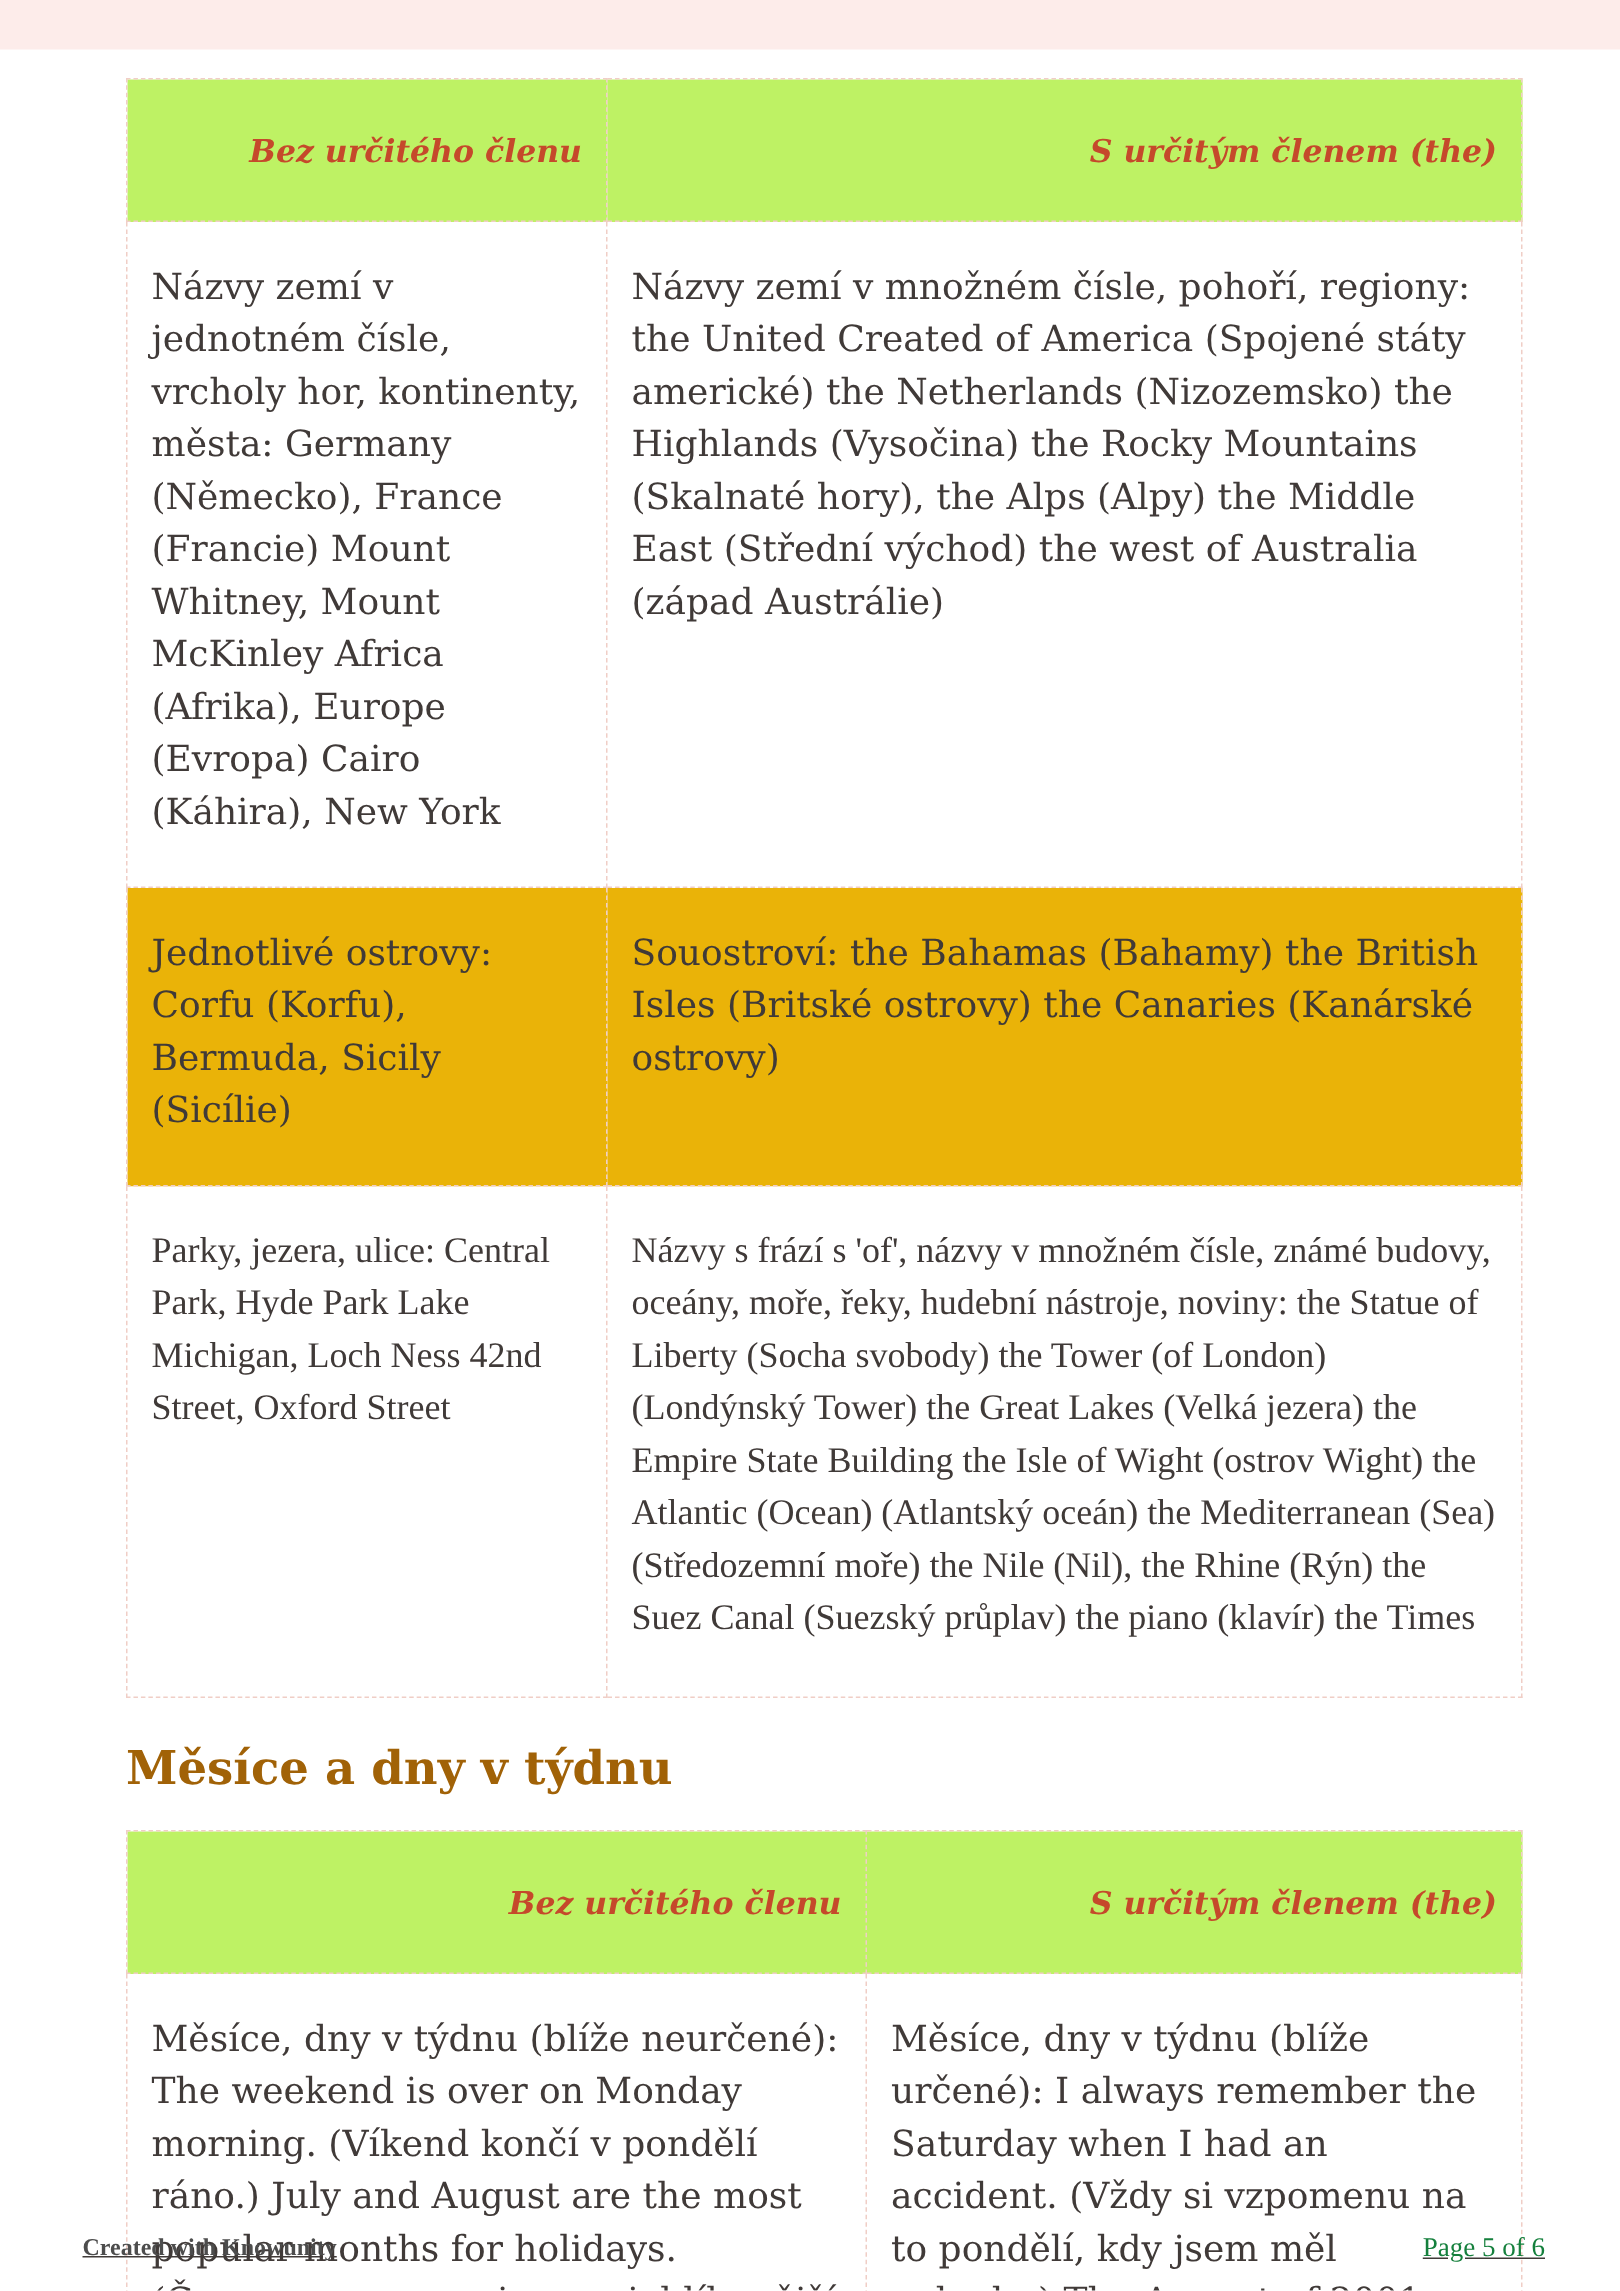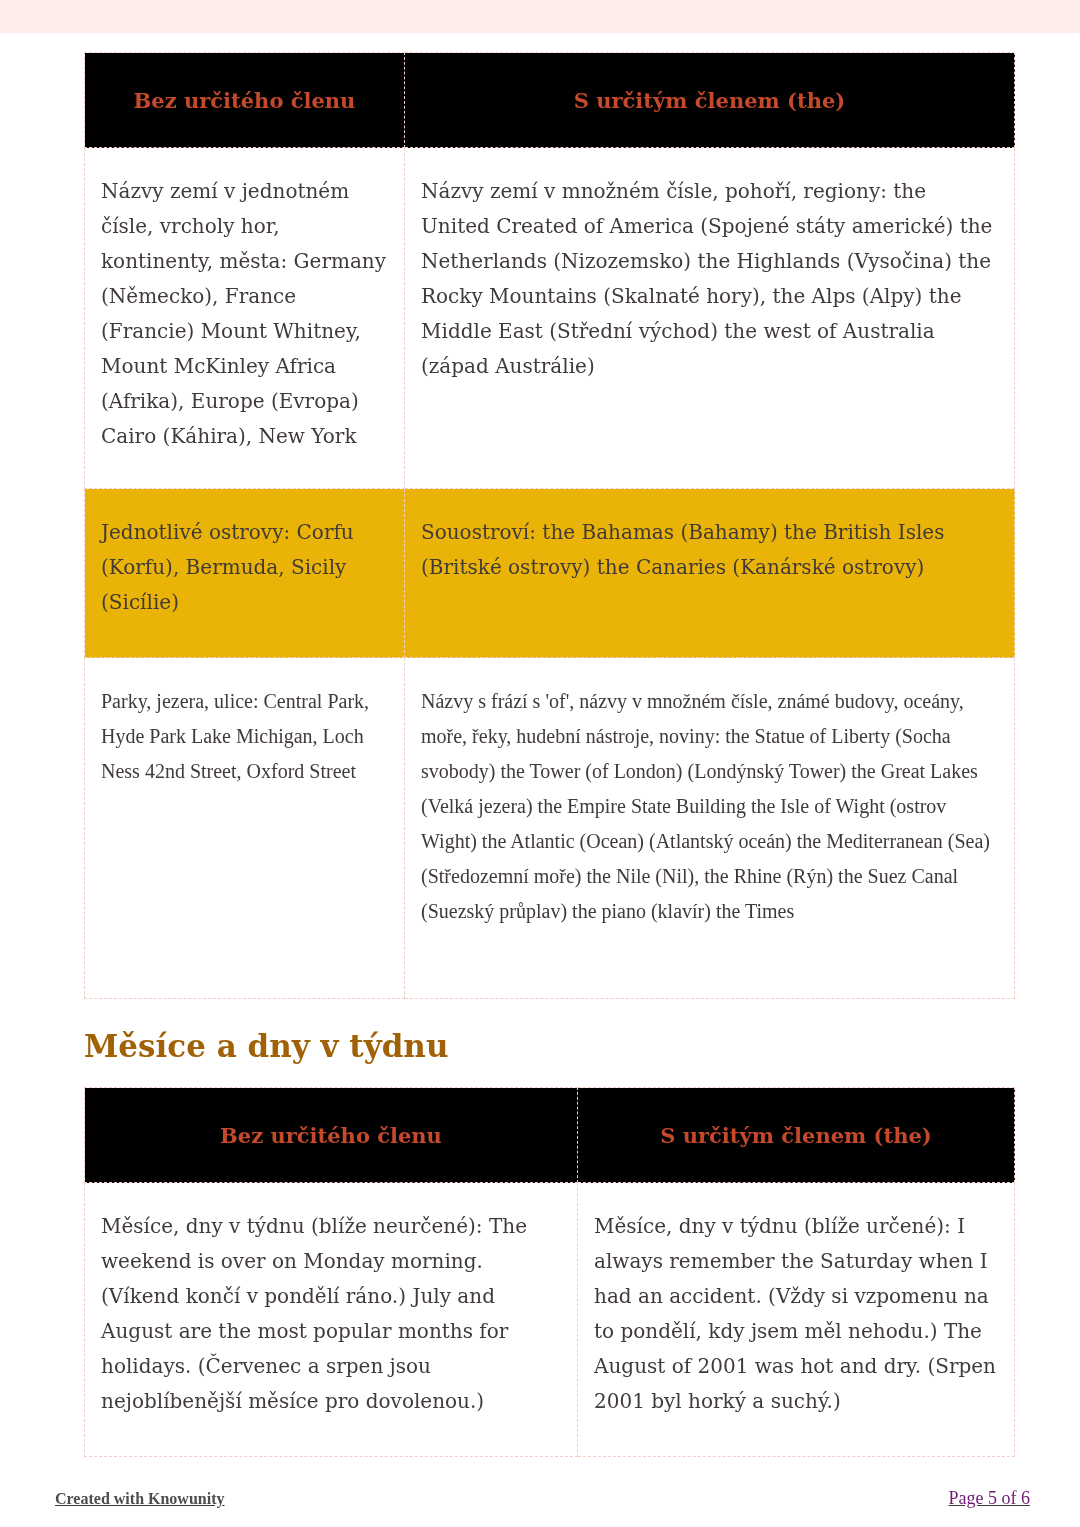--- a/index.html
+++ b/index.html
@@ -24,33 +24,34 @@
   table.grammar-table {
     width: 930px;
     border-collapse: collapse;
     table-layout: fixed;
   }
   table.grammar-table th,
   table.grammar-table td {
     border: 1px dashed #f0cec6;
   }
   table.grammar-table th {
-    background: #000000;
+    background: #bef264;
     color: #c5492b;
     font-weight: bold;
     font-size: 21px;
-    text-align: center;
+    text-align: right;
     vertical-align: middle;
     padding: 0 16px;
     height: 94px;
+    font-style: italic;
   }
   table.grammar-table td {
     vertical-align: top;
     padding: 26px 16px 32px 16px;
-    font-size: 20px;
+    font-size: 24px;
     line-height: 35px;
     background: #ffffff;
   }
   table.grammar-table tr.alt td { background: #eab308; }
   #table1 col.c1 { width: 320px; }
   #table1 col.c2 { width: 610px; }
   #table2 col.c1 { width: 493px; }
   #table2 col.c2 { width: 437px; }
   #table1 tr.r1 td { height: 282px; }
   #table1 tr.r2 td { height: 110px; }
@@ -74,21 +75,21 @@
     text-decoration: underline;
   }
   .footer .created {
     font-weight: bold;
     font-size: 16px;
     color: #4d4d4d;
     font-family: "Liberation Serif", serif;
   }
   .footer .page-num {
     font-size: 18px;
-    color: #701a75;
+    color: #15803d;
     font-family: "Liberation Serif", serif;
   }
 </style>
 </head>
 <body>
 
 <div class="top-band"></div>
 
 <div class="content">
 

